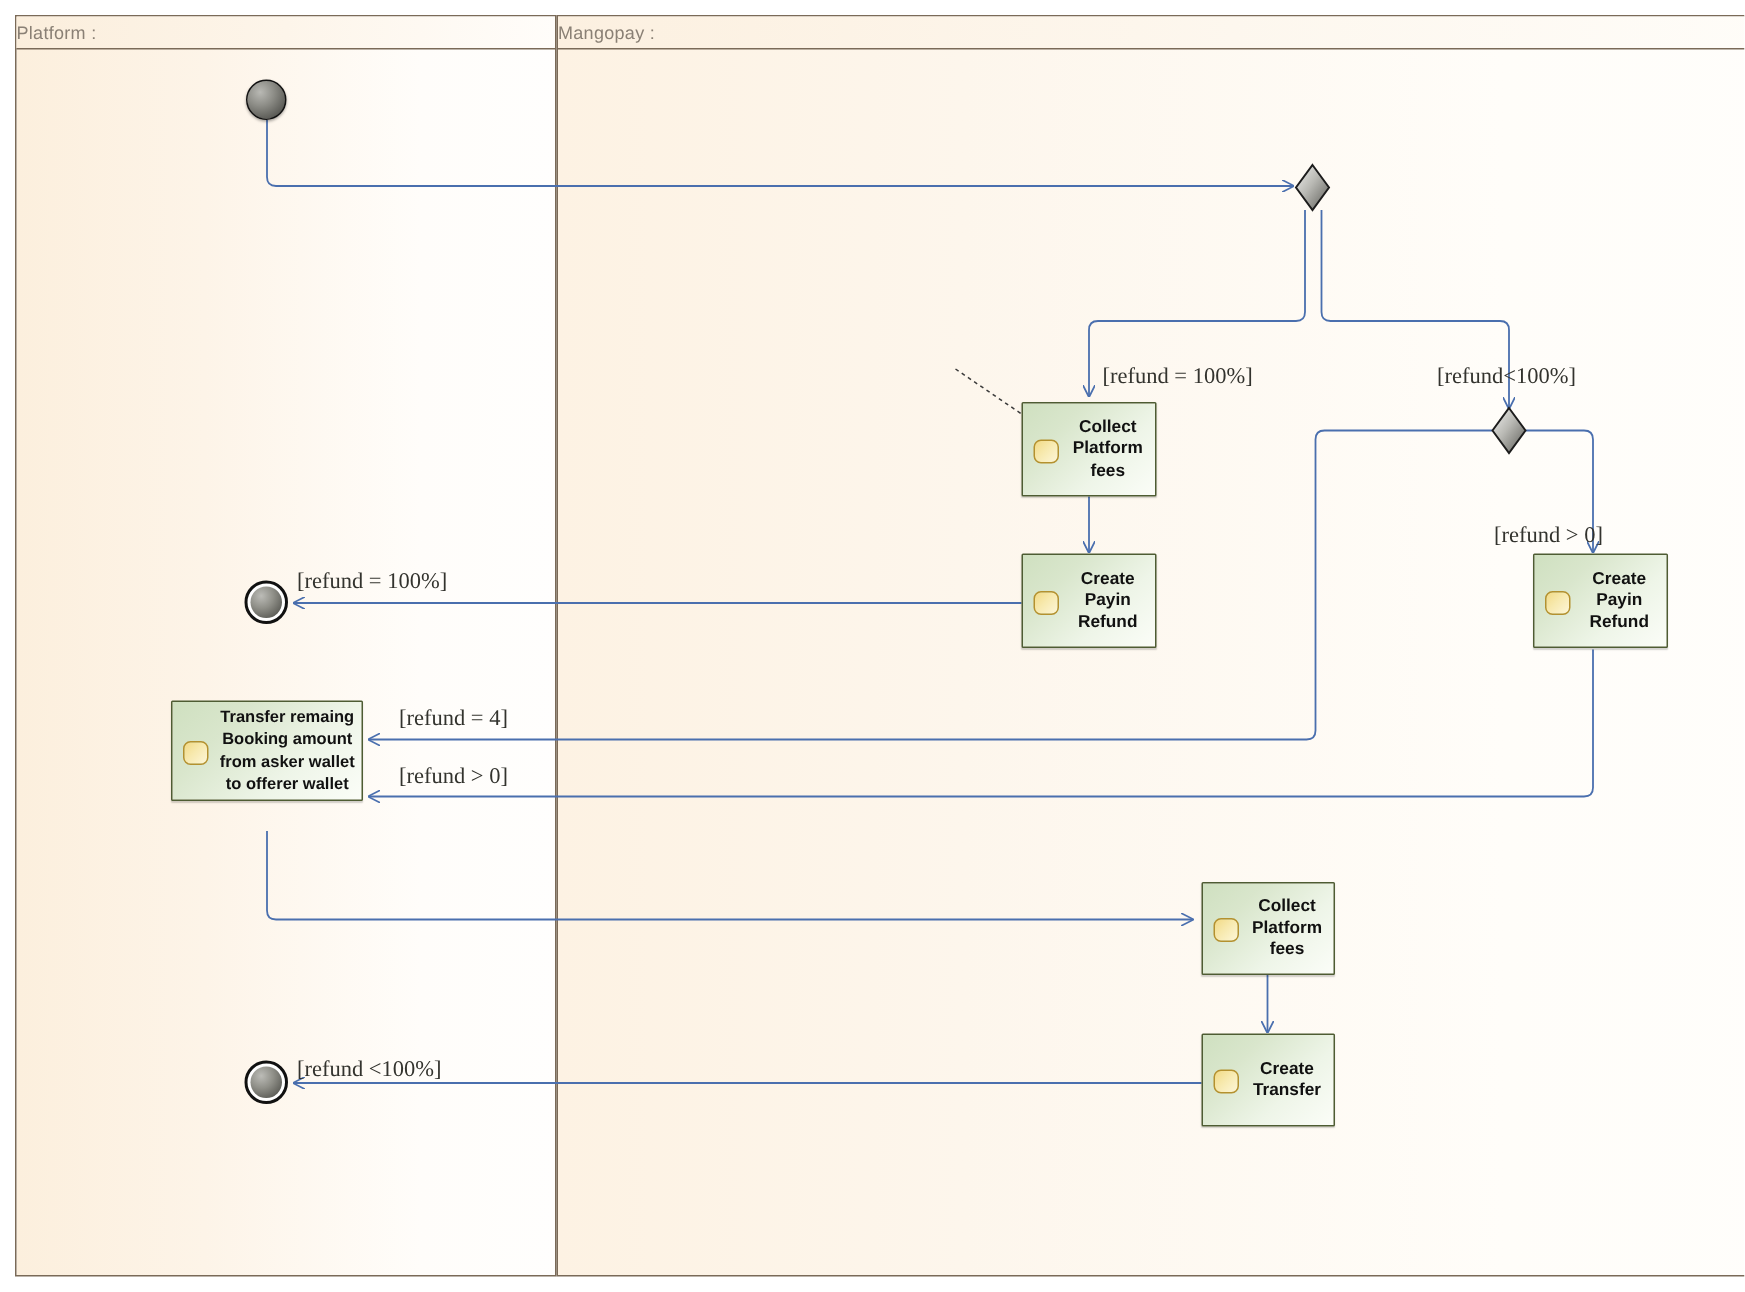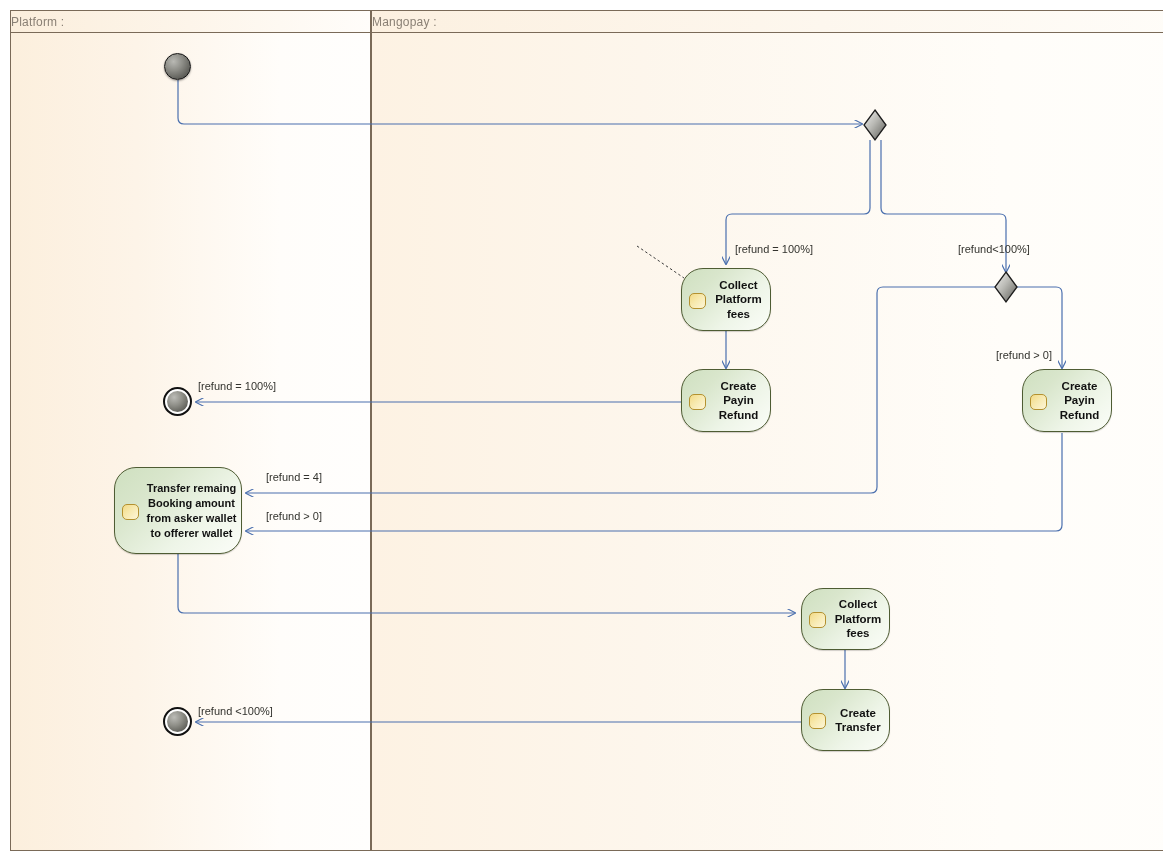--- a/index.html
+++ b/index.html
@@ -70,21 +70,21 @@
     stroke: #3a3a3a;
     stroke-width: 1;
     stroke-dasharray: 2.5 2.5;
   }
 
   
   .node {
     position: absolute;
     box-sizing: border-box;
     border: 1px solid #4e5c33;
-    border-radius: 22px;
+    border-radius: 1px;
     background: linear-gradient(135deg, #cfe0c0 0%, #d9e6cc 28%, #eef5e8 65%, #fbfdf8 100%);
     box-shadow: 0 1px 1px rgba(0,0,0,.18);
     display: flex;
     align-items: center;
     justify-content: center;
     padding-left: 17px;
   }
   .node-label {
     font-size: 11.5px;
     font-weight: bold;
@@ -133,23 +133,24 @@
     display: block;
     width: 100%;
     height: 100%;
     border-radius: 50%;
     background: radial-gradient(circle at 34% 30%, #bcbcb7 0%, #909089 40%, #5f5f59 78%, #3e3e3a 100%);
   }
 
   
   .guard {
     position: absolute;
-    font-size: 11px;
+    font-size: 15px;
     color: #33332e;
     white-space: nowrap;
+    font-family: Liberation Serif, serif;
   }
 
   
   .note {
     position: absolute;
     box-sizing: border-box;
     background: #fdfbc8;
     border: 1px solid #5a5a3a;
     box-shadow: 1px 1px 1px rgba(0,0,0,.15);
   }
@@ -279,21 +280,21 @@
 Refund</span>
   </div>
 
   <div class="node" style="left:1022px; top:369px; width:90px; height:63px;">
     <span class="act-icon"></span>
     <span class="node-label">Create
 Payin
 Refund</span>
   </div>
 
-  <div class="node" style="left:114px; top:467px; width:128px; height:87px;">
+  <div class="node" style="left:114px; top:467px; width:128px; height:67px;">
     <span class="act-icon"></span>
     <span class="node-label wide">Transfer remaing
 Booking amount
 from asker wallet
 to offerer wallet</span>
   </div>
 
   <div class="node" style="left:801px; top:588px; width:89px; height:62px;">
     <span class="act-icon"></span>
     <span class="node-label">Collect

